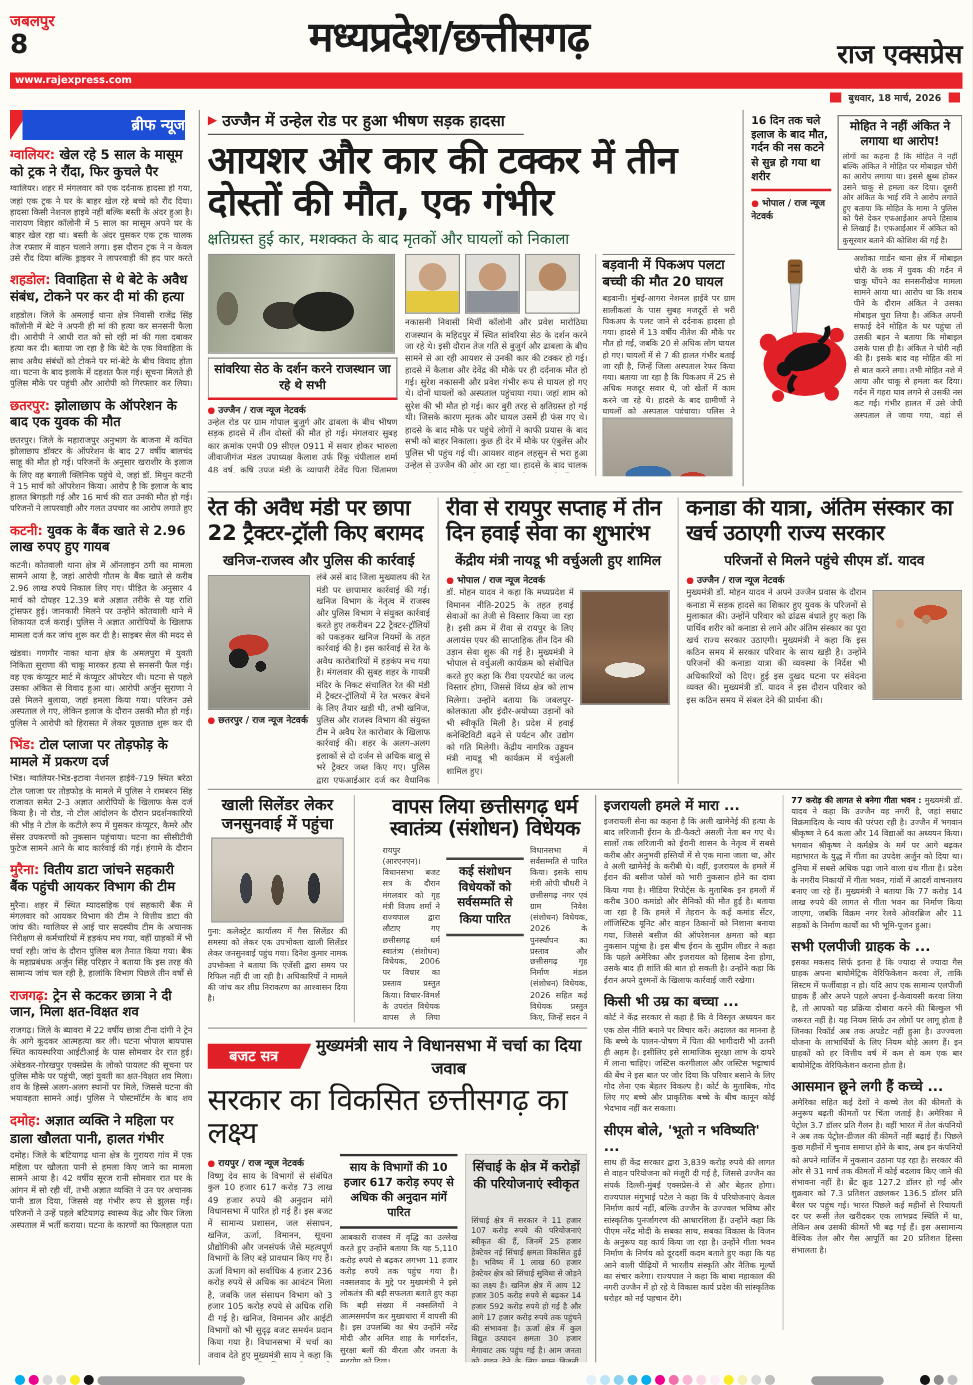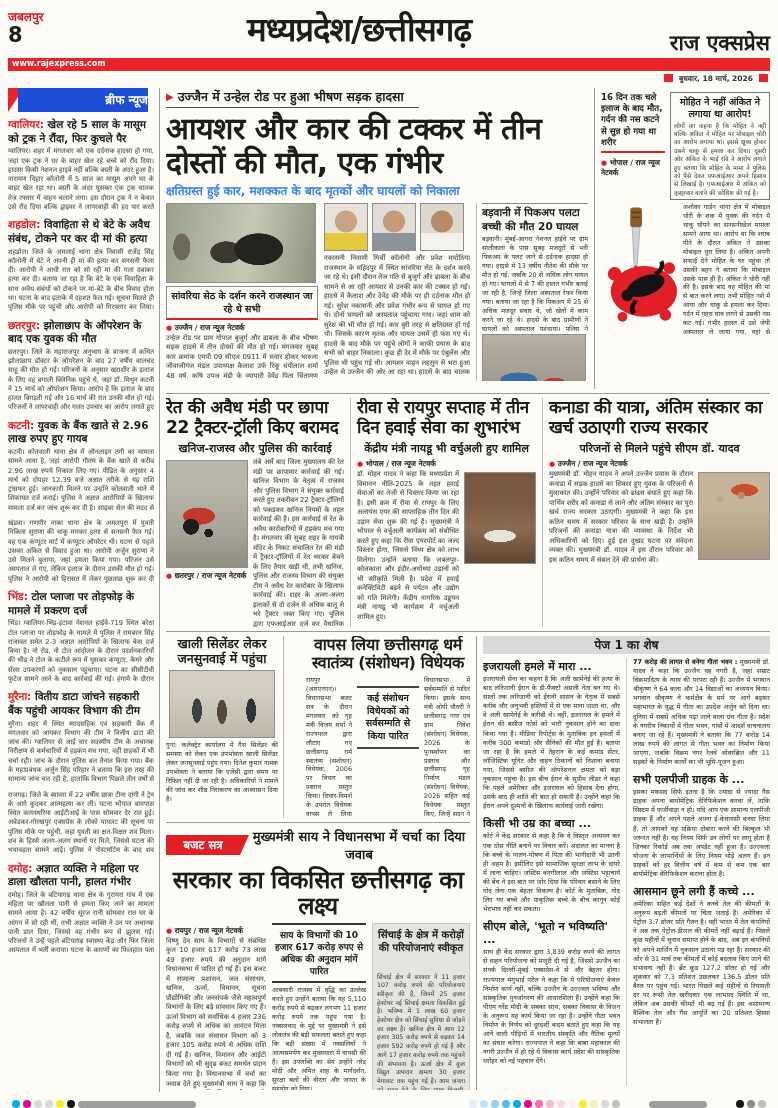--- a/index.html
+++ b/index.html
@@ -39,21 +39,21 @@
   .body { font-size:6.8px; line-height:1.4; text-align:justify; color:#333; overflow:hidden; }
   .photo { border:1px solid #8f8f8f; display:block; }
 
   
   .topband { display:flex; gap:6px; height:306px; border-bottom:1px solid #9a9a9a; padding-bottom:4px; overflow:hidden; }
   .lead { flex:1; overflow:hidden; }
   .kicker { display:flex; align-items:center; gap:4px; border-bottom:1.5px solid #555; padding-bottom:2px; width:60%; }
   .kicker .arrow { color:#e01f26; font-size:10px; }
   .kicker .ktext { font-weight:bold; font-size:12.5px; }
   .lead-head { font-size:30px; font-weight:bold; line-height:1.12; letter-spacing:-0.5px; margin:4px 0 3px; }
-  .lead-sub { font-size:12px; font-weight:bold; color:#3b82f6; margin-bottom:4px; }
+  .lead-sub { font-size:12px; font-weight:normal; color:#14532d; margin-bottom:4px; }
   .lead-cols { display:flex; gap:6px; height:178px; overflow:hidden; }
   .lead-c1 { width:152px; }
   .crash { width:150px; height:80px; background:
       radial-gradient(ellipse 40px 26px at 62% 58%, #23231f 0 60%, transparent 62%),
       radial-gradient(ellipse 26px 18px at 40% 62%, #3a382f 0 60%, transparent 62%),
       radial-gradient(ellipse 14px 22px at 10% 55%, #6d6a58 0 60%, transparent 62%),
       linear-gradient(100deg,#9aa08c,#c6c8b6 55%,#8e937f); }
   .capbox { border:1px solid #8a8a8a; border-bottom:2.5px solid #e01f26; text-align:center; font-weight:bold; font-size:9.5px; line-height:1.3; padding:3px 2px; margin-top:3px; }
   .lead-c2 { flex:1; }
   .ports { display:flex; gap:4px; margin-bottom:3px; }
@@ -124,21 +124,21 @@
   .bill-cols { display:flex; gap:5px; height:150px; overflow:hidden; }
   .bill-cols .body { flex:1; font-size:6.4px; }
   .pullq { width:62px; flex:none; border-top:2px solid #444; border-bottom:2px solid #444; align-self:flex-start; font-size:9.5px; font-weight:bold; text-align:center; line-height:1.35; padding:4px 1px; margin-top:10px; }
 
   .budget { margin-top:4px; overflow:hidden; }
   .budget-toprow { display:flex; align-items:center; gap:8px; }
   .budget-label-wrap { position:relative; height:20px; width:74px; flex:none; }
   .budget-label { position:absolute; inset:0; background:#e01f26; color:#fff; font-weight:bold; font-size:11.5px; text-align:center; line-height:20px; }
   .budget-label-wrap:after { content:""; position:absolute; right:-9px; top:0; border-top:20px solid #e01f26; border-right:9px solid transparent; }
   .budget-kicker { flex:1; text-align:center; font-size:13px; font-weight:bold; }
-  .budget-h { font-size:24px; font-weight:bold; text-align:center; letter-spacing:-0.5px; line-height:1.1; margin:4px 0 3px; }
+  .budget-h { font-size:24px; font-weight:normal; letter-spacing:-0.5px; line-height:1.1; margin:4px 0 3px; }
   .budget-cols { display:flex; gap:6px; height:186px; overflow:hidden; }
   .bcol1 { flex:1; }
   .bcol2 { width:94px; flex:none; }
   .grantbox { border-top:2px solid #333; border-bottom:2px solid #333; font-size:9px; font-weight:bold; text-align:center; line-height:1.35; padding:4px 1px; margin-bottom:3px; }
   .bcol3 { width:98px; flex:none; background:#e6e4df; border:1px solid #c9c7c1; padding:4px; }
   .irrbox-h { font-size:10px; font-weight:bold; text-align:center; line-height:1.3; margin-bottom:19px; }
   .bcol3 .body { font-size:6.2px; }
 
   
   .jump { flex:1; border-left:1px solid #9a9a9a; padding-left:6px; overflow:hidden; }
@@ -210,20 +210,21 @@
       </div>
       <div class="brief">
         <h3><span class="city">भिंड:</span> <span>टोल प्लाजा पर तोड़फोड़ के मामले में प्रकरण दर्ज</span></h3>
         <p>भिंड। ग्वालियर-भिंड-इटावा नेशनल हाईवे-719 स्थित बरेठा टोल प्लाजा पर तोड़फोड़ के मामले में पुलिस ने रामबरन सिंह राजावत समेत 2-3 अज्ञात आरोपियों के खिलाफ केस दर्ज किया है। नो रोड, नो टोल आंदोलन के दौरान प्रदर्शनकारियों की भीड़ ने टोल के कटीले रूप में घुसकर कंप्यूटर, कैमरे और सेंसर उपकरणों को नुकसान पहुंचाया। घटना का सीसीटीवी फुटेज सामने आने के बाद कार्रवाई की गई। हंगामे के दौरान पुलिस और प्रदर्शनकारियों के बीच तीखी बहस भी हुई।</p>
       </div>
       <div class="brief">
         <h3><span class="city">मुरैना:</span> <span>वितीय डाटा जांचने सहकारी बैंक पहुंची आयकर विभाग की टीम</span></h3>
         <p>मुरैना। शहर में स्थित म्यादसहिक एवं सहकारी बैंक में मंगलवार को आयकर विभाग की टीम ने वित्तीय डाटा की जांच की। ग्वालियर से आई चार सदस्यीय टीम के अचानक निरीक्षण से कर्मचारियों में हड़कंप मच गया, वहीं ग्राहकों में भी चर्चा रही। जांच के दौरान पुलिस बल तैनात किया गया। बैंक के महाप्रबंधक अर्जुन सिंह परिहार ने बताया कि इस तरह की सामान्य जांच चल रही है, हालांकि विभाग पिछले तीन वर्षों से यह प्रक्रिया कर रहा है। आयकर विभाग की टीम का इस तरह अचानक बैंक पहुंचना क्षेत्र में चर्चा का विषय बना हुआ है।</p>
       </div>
       <div class="brief">
+        <h3><span class="city">राजगढ़:</span> <span>ट्रेन से कटकर छात्रा ने दी जान, मिला क्षत-विक्षत शव</span></h3>
         <p>राजगढ़। जिले के ब्यावरा में 22 वर्षीय छात्रा टीना दांगी ने ट्रेन के आगे कूदकर आत्महत्या कर ली। घटना भोपाल बायपास स्थित कायस्थरिया आईटीआई के पास सोमवार देर रात हुई। अंबेडकर-गोरखपुर एक्सप्रेस के लोको पायलट की सूचना पर पुलिस मौके पर पहुंची, जहां युवती का क्षत-विक्षत शव मिला। शव के हिस्से अलग-अलग स्थानों पर मिले, जिससे घटना की भयावहता सामने आई। पुलिस ने पोस्टमॉर्टम के बाद शव परिजनों को सौंप दिया है। आत्महत्या के कारणों का अभी पता नहीं चल सका है, मामले की जांच जारी है।</p>
       </div>
       <div class="brief">
         <h3><span class="city">दमोह:</span> <span>अज्ञात व्यक्ति ने महिला पर डाला खौलता पानी, हालत गंभीर</span></h3>
         <p>दमोह। जिले के बटियागढ़ थाना क्षेत्र के गुरायरा गांव में एक महिला पर खौलता पानी से हमला किए जाने का मामला सामने आया है। 42 वर्षीय सूरज रानी सोमवार रात घर के आंगन में सो रही थीं, तभी अज्ञात व्यक्ति ने उन पर अचानक पानी डाल दिया, जिससे वह गंभीर रूप से झुलस गईं। परिजनों ने उन्हें पहले बटियागढ़ स्वास्थ्य केंद्र और फिर जिला अस्पताल में भर्ती कराया। घटना के कारणों का फिलहाल पता नहीं चल सका है। पुलिस अस्पताल पहुंचकर बयान दर्ज कर जांच में जुटी है।</p>
       </div>
     </aside>
 
     <div class="mainarea">
 
@@ -362,21 +363,20 @@
               </div>
               <div class="bcol3">
                 <div class="irrbox-h">सिंचाई के क्षेत्र में करोड़ों की परियोजनाएं स्वीकृत</div>
                 <p class="body" style="max-height:150px">सिंचाई क्षेत्र में सरकार ने 11 हजार 107 करोड़ रुपये की परियोजनाएं स्वीकृत की हैं, जिनमें 25 हजार हेक्टेयर नई सिंचाई क्षमता विकसित हुई है। भविष्य में 1 लाख 60 हजार हेक्टेयर क्षेत्र को सिंचाई सुविधा से जोड़ने का लक्ष्य है। खनिज क्षेत्र में आय 12 हजार 305 करोड़ रुपये से बढ़कर 14 हजार 592 करोड़ रुपये हो गई है और आगे 17 हजार करोड़ रुपये तक पहुंचने की संभावना है। ऊर्जा क्षेत्र में कुल विद्युत उत्पादन क्षमता 30 हजार मेगावाट तक पहुंच गई है। आम जनता को राहत देने के लिए मुफ्त बिजली, रियायत और बिजली बिल सब्सिडी जैसी योजनाएं लागू हैं। डिजिटल गवर्नेंस, आईटी और एआई के क्षेत्र में निवेश से युवाओं को नए अवसर मिलेंगे, वहीं विमानन सुविधाओं के विस्तार से राज्य के विकास को और गति मिलेगी।</p>
               </div>
             </div>
           </section>
         </div>
 
         <section class="jump">
-          <div class="jump-bar">पेज 1 का शेष</div>
           <div class="jump-cols">
             <div class="jump-col">
               <h3 class="jump-h" style="margin-top:0">इजरायली हमले में मारा ...</h3>
               <p class="body" style="max-height:152px">इजरायली सेना का कहना है कि अली खामेनेई की हत्या के बाद लरिजानी ईरान के डी-फैक्टो असली नेता बन गए थे। सालों तक लरिजानी को ईरानी शासन के नेतृत्व में सबसे करीब और अनुभवी हस्तियों में से एक माना जाता था, और वे अली खामेनेई के करीबी थे। वहीं, इजरायल के हमले में ईरान की बसीज फोर्स को भारी नुकसान होने का दावा किया गया है। मीडिया रिपोर्ट्स के मुताबिक इन हमलों में करीब 300 कमांडो और सैनिकों की मौत हुई है। बताया जा रहा है कि हमले में तेहरान के कई कमांड सेंटर, लॉजिस्टिक यूनिट और वाहन ठिकानों को निशाना बनाया गया, जिससे बसीज की ऑपरेशनल क्षमता को बड़ा नुकसान पहुंचा है। इस बीच ईरान के सुप्रीम लीडर ने कहा कि पहले अमेरिका और इजरायल को हिसाब देना होगा, उसके बाद ही शांति की बात हो सकती है। उन्होंने कहा कि ईरान अपने दुश्मनों के खिलाफ कार्रवाई जारी रखेगा।</p>
               <h3 class="jump-h">किसी भी उम्र का बच्चा ...</h3>
               <p class="body" style="max-height:92px">कोर्ट ने केंद्र सरकार से कहा है कि वे विस्तृत अध्ययन कर एक ठोस नीति बनाने पर विचार करें। अदालत का मानना है कि बच्चे के पालन-पोषण में पिता की भागीदारी भी उतनी ही अहम है। इसीलिए इसे सामाजिक सुरक्षा लाभ के दायरे में लाना चाहिए। जस्टिस करगीलाल और जस्टिस भट्टाचार्य की बेंच ने इस बात पर जोर दिया कि परिवार बसाने के लिए गोद लेना एक बेहतर विकल्प है। कोर्ट के मुताबिक, गोद लिए गए बच्चे और प्राकृतिक बच्चे के बीच कानून कोई भेदभाव नहीं कर सकता।</p>
               <h3 class="jump-h">सीएम बोले, 'भूतो न भविष्यति' ...</h3>
               <p class="body" style="max-height:130px">साथ ही केंद्र सरकार द्वारा 3,839 करोड़ रुपये की लागत से वाहन परियोजना को मंजूरी दी गई है, जिससे उज्जैन का संपर्क दिल्ली-मुंबई एक्सप्रेस-वे से और बेहतर होगा। राज्यपाल मंगुभाई पटेल ने कहा कि ये परियोजनाएं केवल निर्माण कार्य नहीं, बल्कि उज्जैन के उज्ज्वल भविष्य और सांस्कृतिक पुनर्जागरण की आधारशिला हैं। उन्होंने कहा कि पीएम नरेंद्र मोदी के सबका साथ, सबका विकास के विजन के अनुरूप यह कार्य किया जा रहा है। उन्होंने गीता भवन निर्माण के निर्णय को दूरदर्शी कदम बताते हुए कहा कि यह आने वाली पीढ़ियों में भारतीय संस्कृति और नैतिक मूल्यों का संचार करेगा। राज्यपाल ने कहा कि बाबा महाकाल की नगरी उज्जैन में हो रहे ये विकास कार्य प्रदेश की सांस्कृतिक धरोहर को नई पहचान देंगे।</p>
             </div>
             <div class="jump-col">

